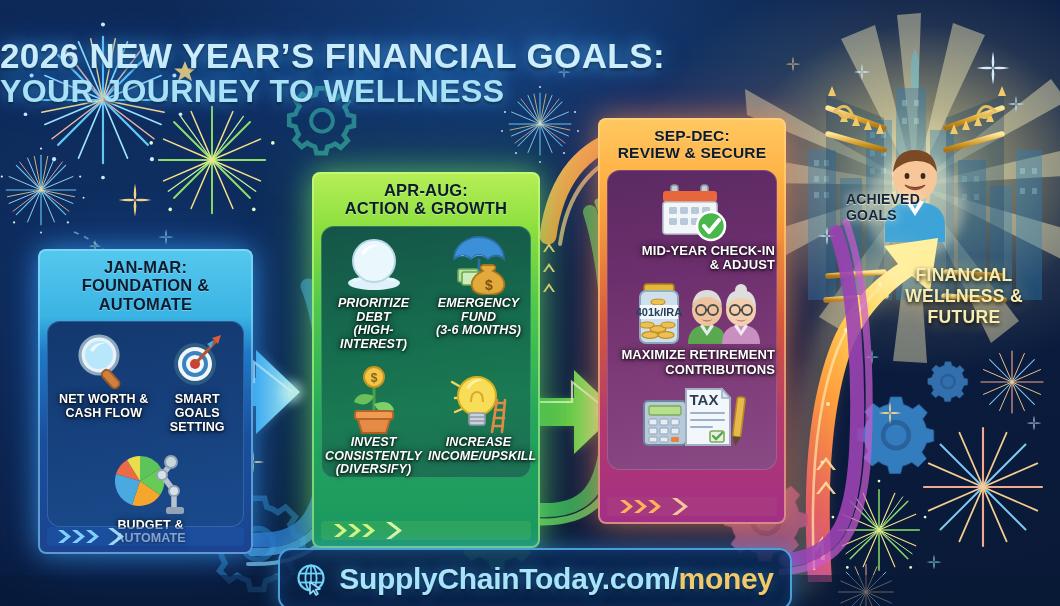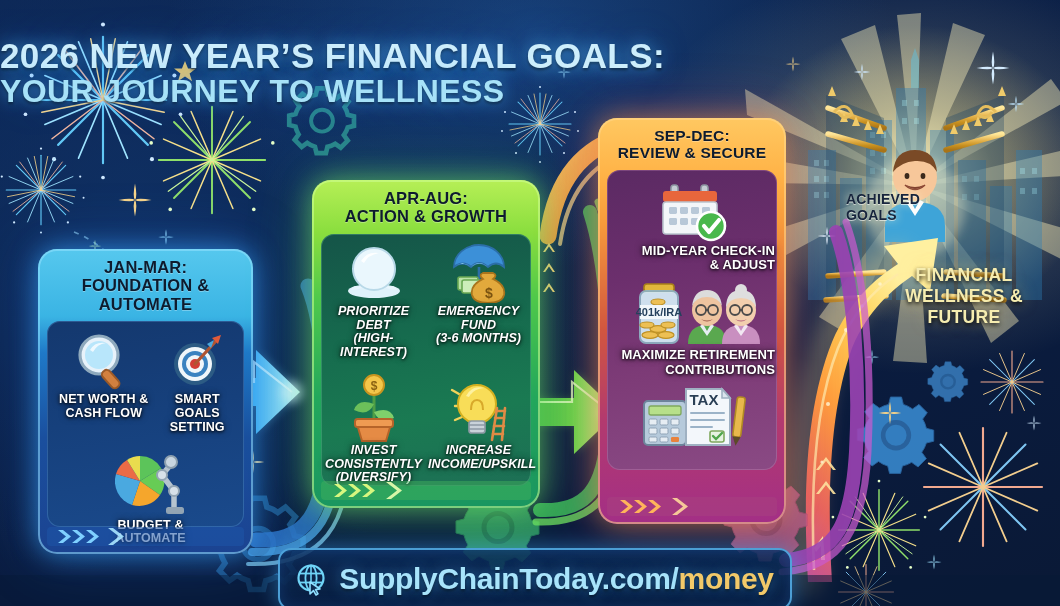--- a/index.html
+++ b/index.html
@@ -26,21 +26,21 @@
     text-shadow:0 0 18px rgba(90,190,255,.75), 0 0 40px rgba(60,150,255,.45), 0 2px 3px rgba(0,0,0,.65);
     line-height:1.04; padding-top:5px; white-space:nowrap;
   }
   #hdr .l2 {
     font-size:32px; font-weight:bold; letter-spacing:.4px; color:#a7e2f8;
     text-shadow:0 0 16px rgba(80,185,255,.7), 0 0 36px rgba(50,140,245,.4), 0 2px 3px rgba(0,0,0,.6);
     line-height:1.1; white-space:nowrap;
   }
 
   
-  .panel { position:absolute; border-radius:19px; z-index:20; overflow:hidden; }
+  .panel { position:absolute; border-radius:8px; z-index:20; overflow:hidden; }
   .phead {
     text-align:center; font-weight:bold; color:#0d1b2e; line-height:1.12;
     padding:9px 6px 8px; letter-spacing:.2px;
     text-shadow:0 1px 0 rgba(255,255,255,.30);
   }
   .pbody { margin:0 9px 9px; border-radius:13px; position:relative; }
   .pitems { display:flex; flex-wrap:wrap; justify-content:center; align-content:flex-start; }
   .item { text-align:center; padding:3px 2px 5px; }
   .item .lbl {
     color:#fff; font-weight:bold; line-height:1.1; letter-spacing:.1px;
@@ -53,21 +53,21 @@
   #p1 { left:38px; top:249px; width:215px; height:305px;
     background:linear-gradient(180deg,#56c8ee 0%,#3ab4e4 22%,#1f79c8 34%,#1a4f9e 62%,#1b4391 100%);
     box-shadow:0 0 26px rgba(60,170,255,.62), 0 0 60px rgba(40,120,235,.34), inset 0 0 0 2px rgba(150,225,255,.55);
   }
   #p1 .phead { font-size:16.5px; }
   #p1 .pbody { background:linear-gradient(170deg,#14386e 0%,#16407c 45%,#1a4a8c 100%);
     box-shadow:inset 0 0 0 1px rgba(120,190,255,.25); height:206px; padding-top:7px;padding-left:10px; }
   #p1 .item .lbl { font-size:12.5px; }
 
   
-  #p2 { left:312px; top:180px; width:228px; height:328px;
+  #p2 { left:312px; top:172px; width:228px; height:376px;
     background:linear-gradient(180deg,#b6ef56 0%,#8ade3e 16%,#4fc94b 36%,#23a85c 66%,#1a9660 100%);
     box-shadow:0 0 28px rgba(120,235,100,.60), 0 0 64px rgba(70,200,90,.32), inset 0 0 0 2px rgba(205,255,150,.55);
   }
   #p2 .phead { font-size:16.5px; }
   #p2 .pbody { background:linear-gradient(170deg,#155448 0%,#166b4e 40%,#1a7a52 70%,#1d6f55 100%);
     box-shadow:inset 0 0 0 1px rgba(150,255,190,.22); height:252px; padding-top:6px; }
   #p2 .item .lbl { font-size:12.5px;font-style:italic; }
 
   
   #p3 { left:598px; top:118px; width:188px; height:406px;

